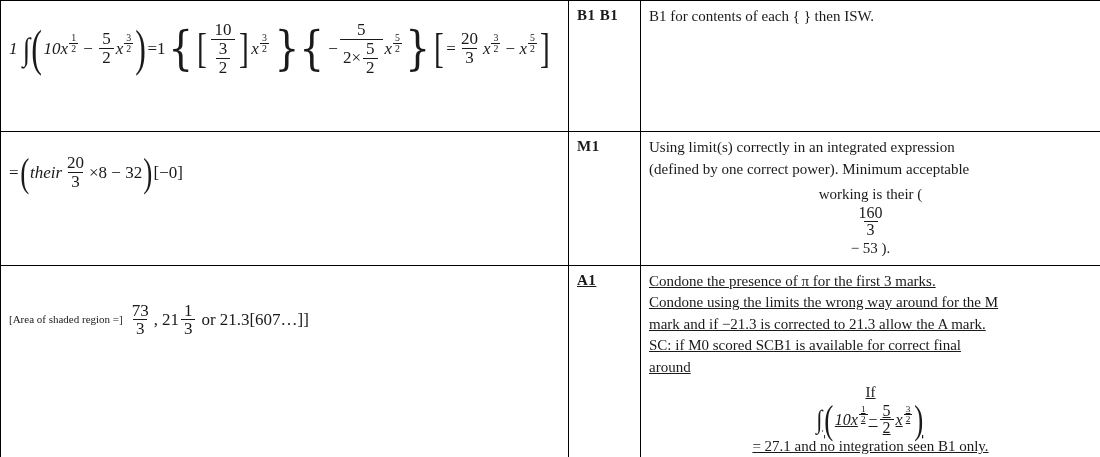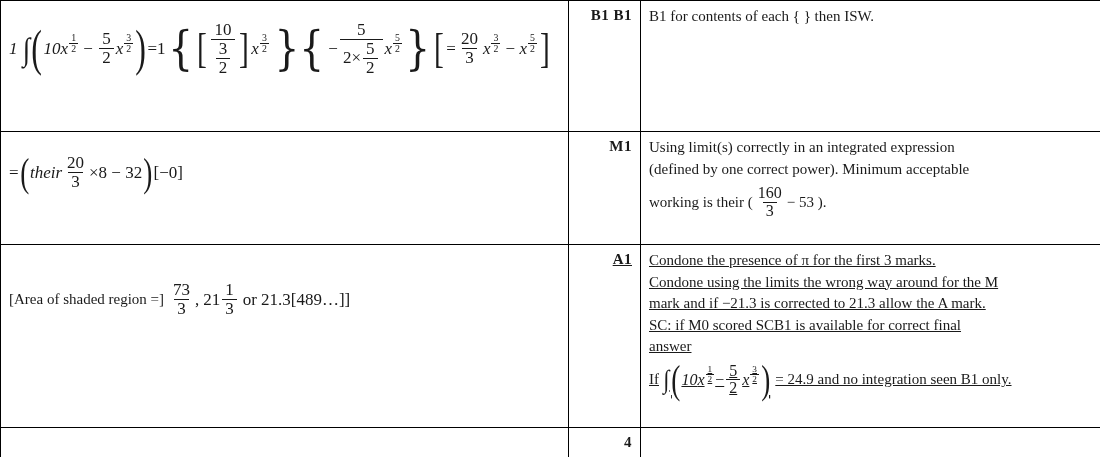--- a/index.html
+++ b/index.html
@@ -28,21 +28,21 @@
     vertical-align: top;
     padding: 6px 8px;
     font-size: 15px;
   }
   col.c-work { width: 568px; }
   col.c-mark { width: 72px; }
   col.c-notes { width: 460px; }
 
   .work-cell { position: relative; }
   .mark-cell {
-    text-align: right;
+    text-align: left;
     font-weight: bold;
     font-size: 15px;
     letter-spacing: 0.5px;
   }
   .notes-cell { line-height: 1.30; border-radius: 31px; }
 
   
   .row1 td { height: 118px; }
   .row2 td { height: 100px; margin-left: 12px; }
   .row3 td { height: 170px; text-decoration: underline; }
@@ -123,23 +123,23 @@
     font-size: 26px;
     font-family: "Liberation Serif", serif;
     line-height: 0.75;
     display: inline-block;
     transform: scaleX(0.85);
     font-style: italic;
   }
   .line1 { position: absolute; left: 8px; top: 20px; }
   .line2 { position: absolute; left: 8px; top: 22px; }
   .line3 { position: absolute; left: 8px; top: 36px; }
-  .inline-txt { font-size: 15px; }
+  .inline-txt { font-size: 11px; }
   .notes-line { margin: 0 0 2px 0; }
-  .notes-math { display: flex; align-items: center; margin-top: 6px; font-size: 15px; }
+  .notes-math { display: flex; align-items: center; margin-top: 6px; font-size: 15px; flex-direction: column; }
   .notes-math .math { font-size: 16px; }
   .tiny-gap { display: inline-block; width: 4px; }
 </style>
 </head>
 <body>
 
 <div class="sheet">
 <table class="markscheme">
   <colgroup>
     <col class="c-work">
@@ -276,31 +276,31 @@
           <span>,</span>
           <span class="tiny-gap"></span>
           <span>21</span>
               <span class="frac">
                 <span class="num">1</span>
                 <span class="den">3</span>
               </span>
           <span class="tiny-gap"></span>
           <span>or</span>
           <span class="tiny-gap"></span>
-          <span>21.3[489…]</span>
+          <span>21.3[607…]</span>
           <span>]</span>
         </div>
       </td>
       <td class="mark-cell">A1</td>
       <td class="notes-cell">
         <p class="notes-line">Condone the presence of π for the first 3 marks.</p>
         <p class="notes-line">Condone using the limits the wrong way around for the M</p>
         <p class="notes-line">mark and if −21.3 is corrected to 21.3 allow the A mark.</p>
         <p class="notes-line">SC: if M0 scored SCB1 is available for correct final</p>
-        <p class="notes-line">answer</p>
+        <p class="notes-line">around</p>
         <div class="notes-math">
           <span>If</span>
           <span class="tiny-gap"></span>
           <span class="math">
             <span class="integral-sm">∫</span>
             <span class="medparen">(</span>
             <span class="it">10</span>
                 <span class="it">x</span>
                 <span class="supfrac">
                   <span class="num">1</span>
@@ -312,21 +312,21 @@
                   <span class="den">2</span>
                 </span>
                 <span class="it">x</span>
                 <span class="supfrac">
                   <span class="num">3</span>
                   <span class="den">2</span>
                 </span>
             <span class="medparen">)</span>
           </span>
           <span class="tiny-gap"></span>
-          <span>= 24.9  and no integration seen B1 only.</span>
+          <span>= 27.1  and no integration seen B1 only.</span>
         </div>
       </td>
     </tr>
 
     <tr class="row4">
       <td class="work-cell">&nbsp;</td>
       <td class="mark-cell">4</td>
       <td class="notes-cell">&nbsp;</td>
     </tr>
 

